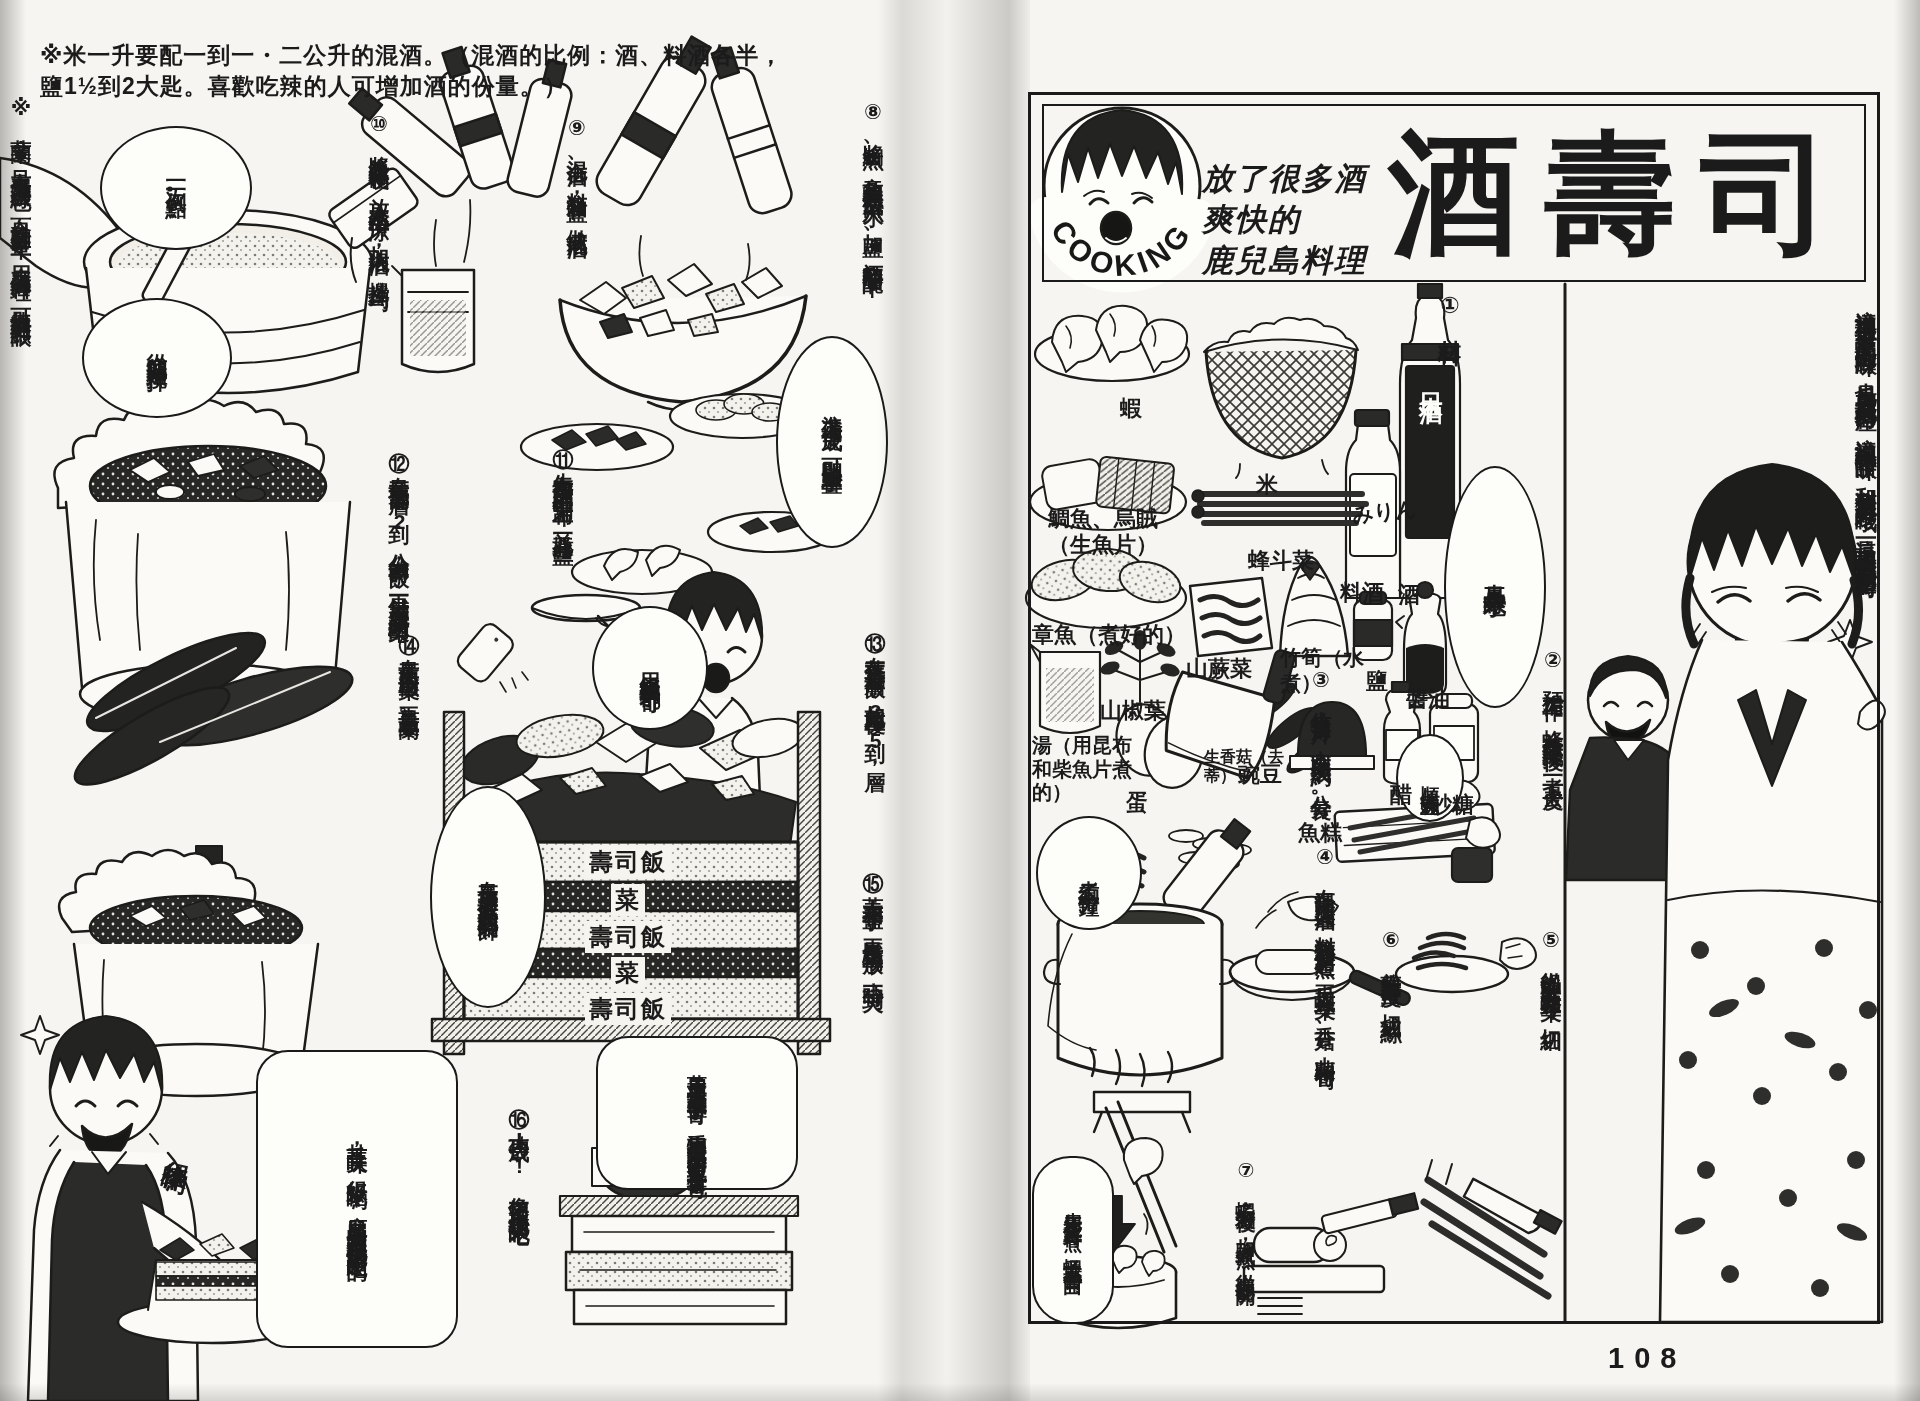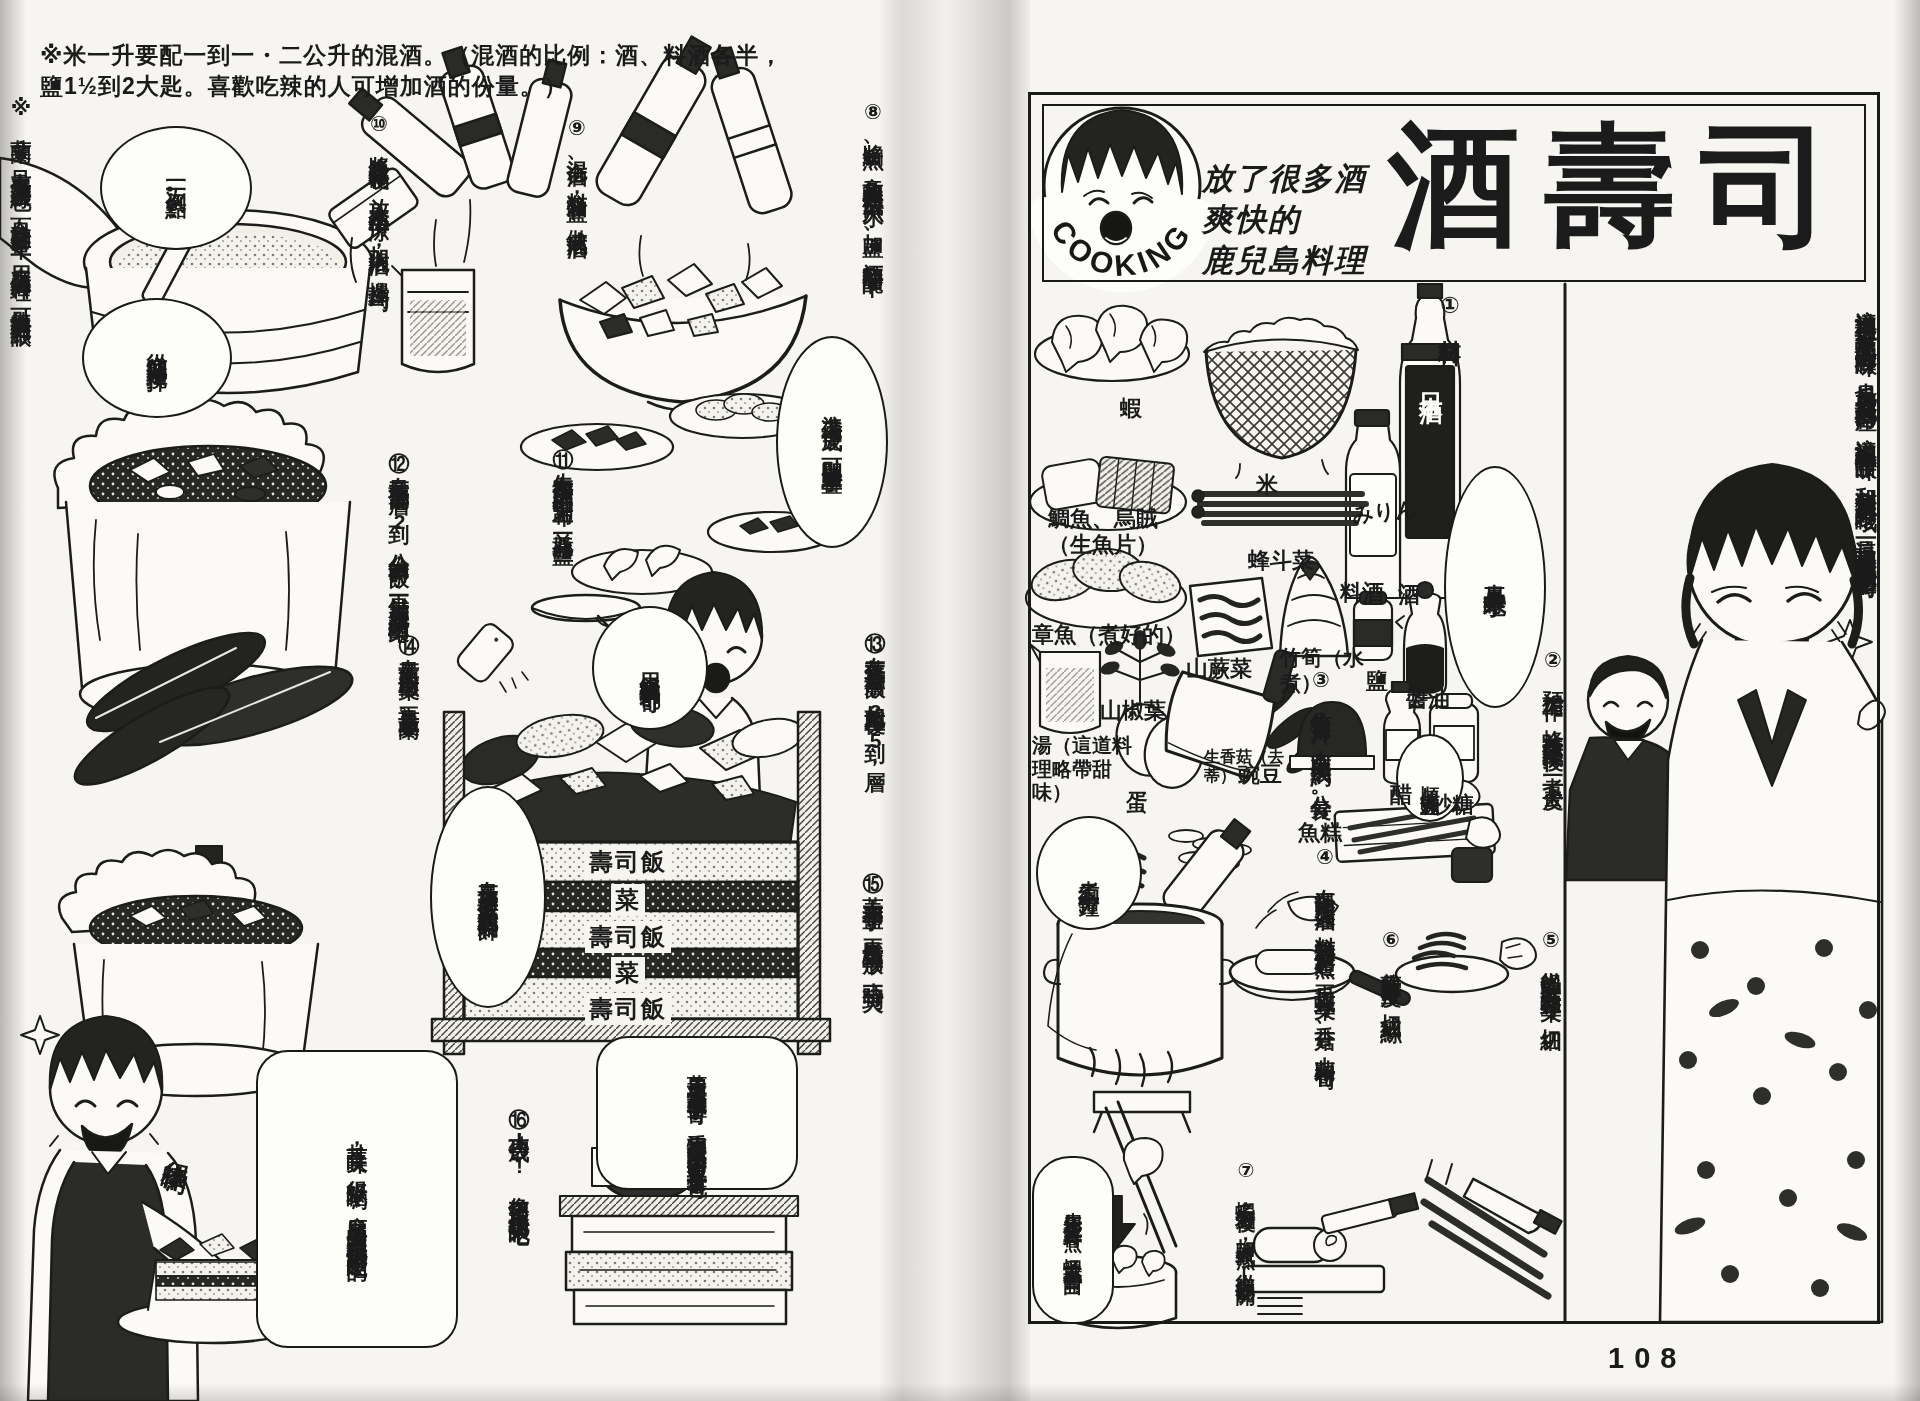--- a/index.html
+++ b/index.html
@@ -532,38 +532,38 @@
   <div class="chip" style="left:628px;top:884px;">菜</div>
   <div class="chip" style="left:628px;top:921px;">壽司飯</div>
   <div class="chip" style="left:628px;top:957px;">菜</div>
   <div class="chip" style="left:628px;top:993px;">壽司飯</div>
 
   <div class="txt" style="left:1202px;top:158px;font-size:31px;font-weight:900;line-height:41px;letter-spacing:2px;font-style:italic;">
     <div>放了很多酒</div>
     <div>爽快的</div>
     <div>鹿兒島料理</div>
   </div>
-  <div class="txt title" style="left:1388px;top:120px;font-size:132px;letter-spacing:24px;">酒壽司</div>
+  <div class="txt title" style="left:1388px;top:128px;font-size:132px;letter-spacing:24px;">酒壽司</div>
 
   <div class="txt v" style="right:40px;top:292px;height:380px;font-size:22px;font-weight:700;">這道料理用了許多鹿兒島的山珍海味，也是鹿兒島當地的特產，這道料理略帶甜味，和料酒混合更好吃哦！這是一道如蛋糕般華麗的壓壽司！</div>
 
   <div class="txt v" style="right:456px;top:292px;height:120px;font-size:23px;font-weight:900;">①材料</div>
 
   <div class="mat" style="left:1120px;top:396px;">蝦</div>
   <div class="mat" style="left:1256px;top:472px;">米</div>
   <div class="mat" style="left:1048px;top:506px;width:126px;">鯛魚、烏賊（生魚片）</div>
   <div class="mat" style="left:1248px;top:548px;">蜂斗菜</div>
   <div class="mat" style="left:1340px;top:580px;">料酒</div>
   <div class="mat" style="left:1398px;top:582px;">酒</div>
   <div class="mat" style="left:1032px;top:622px;white-space:nowrap;">章魚（煮好的）</div>
   <div class="mat" style="left:1186px;top:656px;">山蕨菜</div>
   <div class="mat" style="left:1280px;top:646px;width:104px;font-size:21px;">竹筍（水煮）</div>
   <div class="mat" style="left:1366px;top:668px;">鹽</div>
   <div class="mat" style="left:1406px;top:686px;">醬油</div>
-  <div class="mat" style="left:1032px;top:734px;width:118px;font-size:20px;">湯（這道料理略帶甜味）</div>
+  <div class="mat" style="left:1032px;top:734px;width:118px;font-size:20px;">湯（用昆布和柴魚片煮的）</div>
   <div class="mat" style="left:1100px;top:698px;">山椒葉</div>
   <div class="mat" style="left:1204px;top:748px;width:96px;font-size:16px;">生香菇（去蒂）</div>
   <div class="mat" style="left:1126px;top:790px;">蛋</div>
   <div class="mat" style="left:1238px;top:762px;">豌豆</div>
   <div class="mat" style="left:1298px;top:820px;">魚糕</div>
   <div class="mat" style="left:1390px;top:782px;">醋</div>
   <div class="mat" style="left:1430px;top:792px;">砂糖</div>
 
   <div class="txt v" style="left:1416px;top:374px;height:160px;font-size:24px;font-weight:700;color:#fdfdfa;z-index:4;">日本酒</div>
   <div class="txt" style="left:1352px;top:498px;font-size:21px;font-weight:700;transform:rotate(-6deg);z-index:4;">みりん</div>

